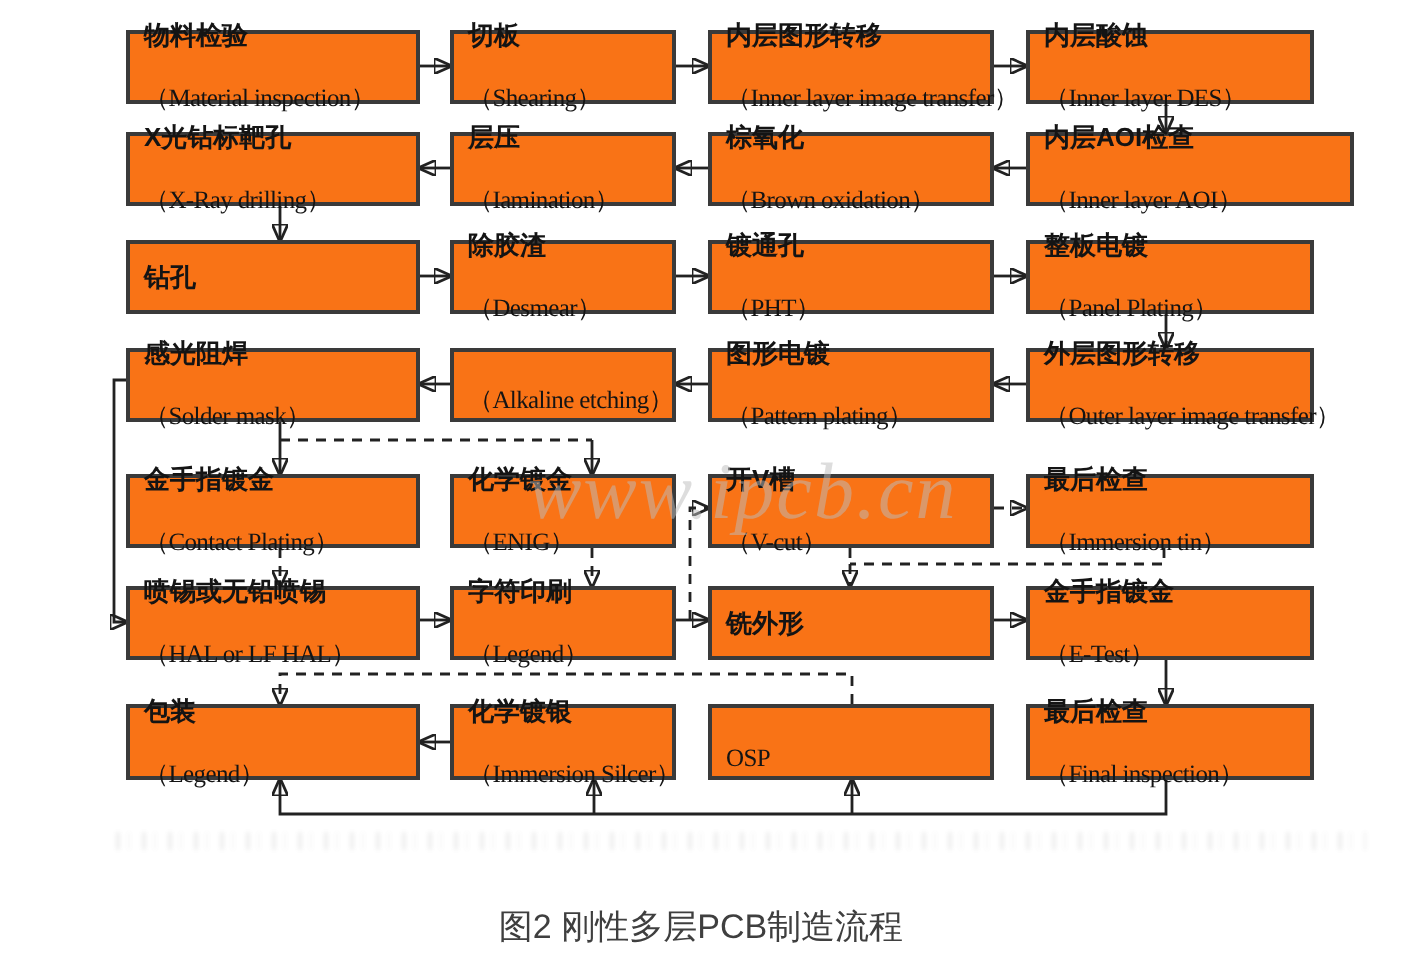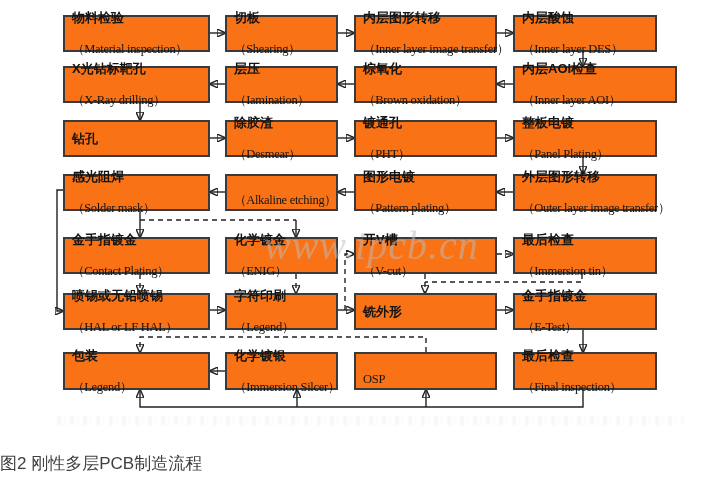--- a/index.html
+++ b/index.html
@@ -13,21 +13,21 @@
        padding:1px 3px 1px 7px;z-index:2;}
   .zh{font-family:"Liberation Sans",sans-serif;font-weight:700;font-size:13px;line-height:16px;
       color:#141414;white-space:nowrap;}
   .zh:empty{display:none;}
   .en{font-family:"Liberation Serif",serif;font-size:12.5px;line-height:15px;color:#141414;
       white-space:nowrap;letter-spacing:-0.3px;margin-top:16px;}
   .en:empty{display:none;}
   .watermark{position:absolute;left:226px;top:222px;z-index:4;pointer-events:none;
              font-family:"Liberation Serif",serif;font-style:italic;font-size:40px;
              color:#bdbdbd;opacity:0.5;letter-spacing:1px;white-space:nowrap;margin-left:38px;}
-  .caption{position:absolute;left:0;top:452px;width:701px;
+  .caption{position:absolute;left:0;top:452px;width:701px;text-align:center;
            font-family:"Liberation Sans",sans-serif;font-size:17px;color:#3f3f3f;z-index:2;}
   .noise-row{position:absolute;left:58px;top:416px;width:625px;height:9px;z-index:0;
              background:repeating-linear-gradient(90deg,
                rgba(110,110,110,0.16) 0 2px, rgba(0,0,0,0) 2px 6px,
                rgba(110,110,110,0.10) 6px 7px, rgba(0,0,0,0) 7px 13px);
              filter:blur(1.1px);opacity:0.7;}
 </style>
 </head>
 <body>
 

